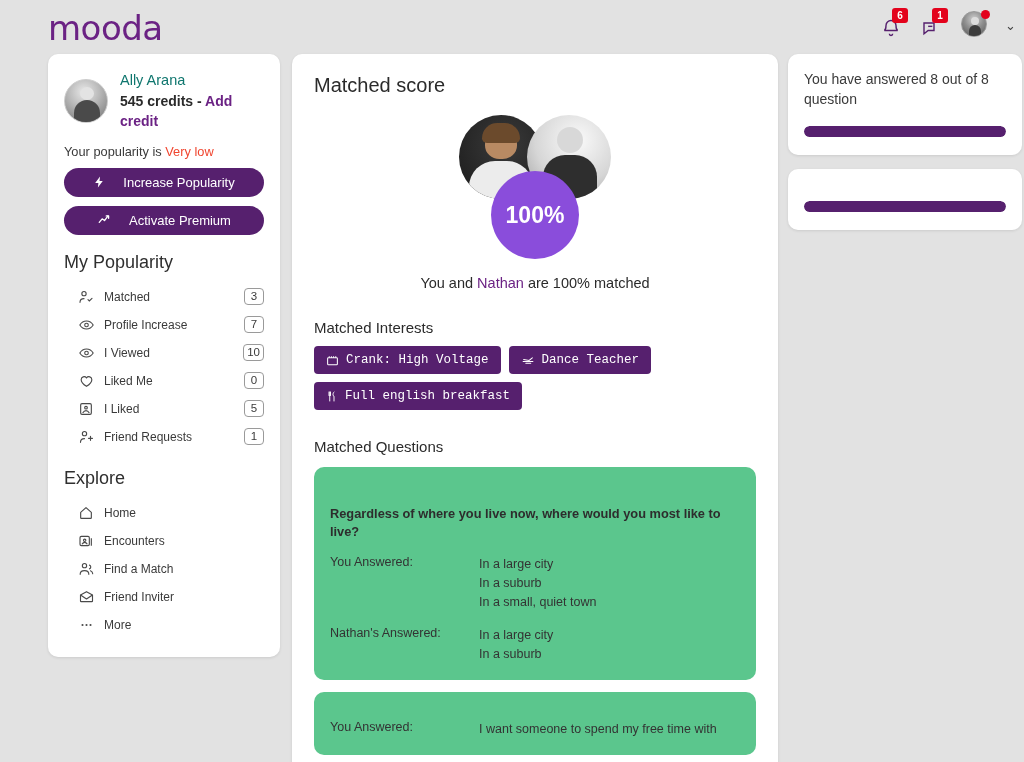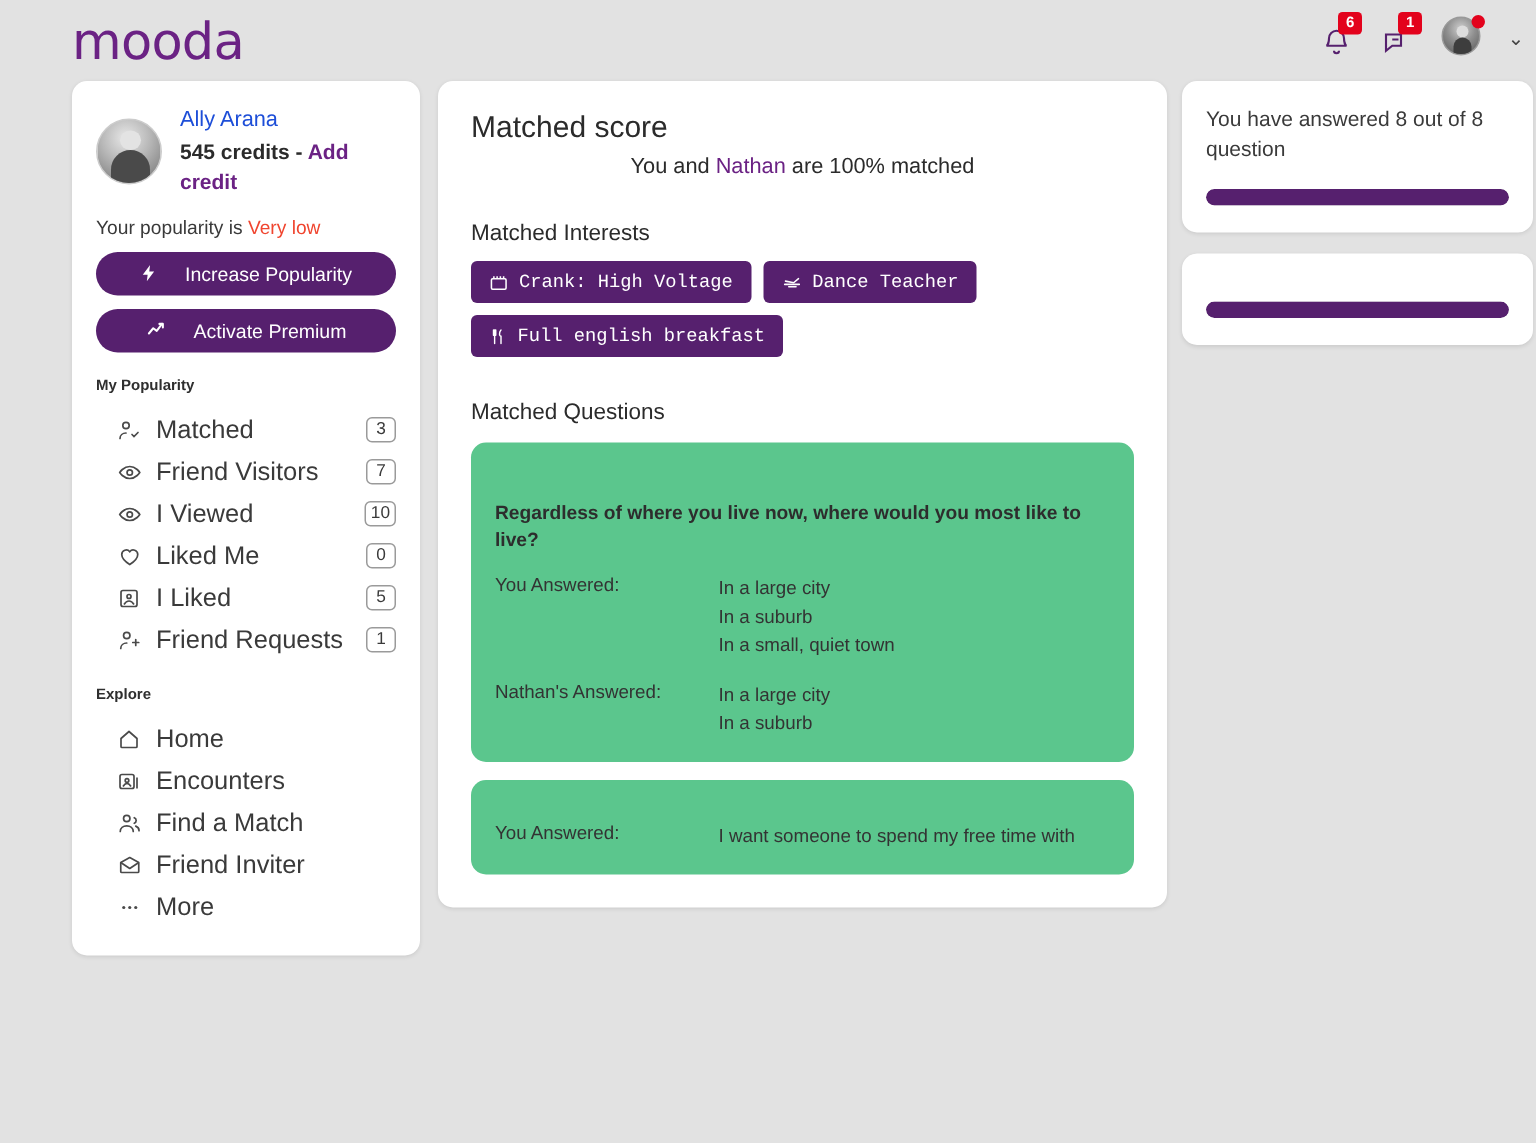--- a/index.html
+++ b/index.html
@@ -72,44 +72,44 @@
     border: 1px solid #ccc; position: relative; overflow: hidden;
   }
   .pavatar::before {
     content: ""; position: absolute; left: 15px; top: 7px;
     width: 14px; height: 13px; border-radius: 50%; background: #e3e3e3;
   }
   .pavatar::after {
     content: ""; position: absolute; left: 9px; top: 20px;
     width: 26px; height: 26px; border-radius: 13px 13px 0 0; background: #4a4a4a;
   }
-  .pname { font-size: 14.5px; color: #1d4ed8; font-weight: 400; line-height: 1.45; }
+  .pname { font-size: 14.5px; color: #0f766e; font-weight: 400; line-height: 1.45; }
   .pcredits { font-size: 14px; color: #2b2b2b; font-weight: 700; line-height: 1.45; }
   .addcredit { color: #6b2284; font-weight: 700; cursor: pointer; }
   .poptext { font-size: 12.8px; color: #3a3a3a; margin-top: 12px; }
   .poplevel { color: #f0452f; }
   .pbtn {
     display: flex; align-items: center; justify-content: center; gap: 17px;
     width: 100%; height: 29px; margin-top: 9px; border: none; cursor: pointer;
     border-radius: 15px; background: #56206e; color: #fff;
     font-size: 13px; font-family: "Liberation Sans", sans-serif;
   }
   .pbtn svg { flex: none; }
 
   
   .nav-title {
-    font-size: 10px; color: #2f2f2f; margin: 17px 0 10px 0; font-weight: 700;
+    font-size: 18px; color: #2f2f2f; margin: 17px 0 10px 0; font-weight: 400;
   }
   .nav-list { list-style: none; }
   .nav-item {
     display: flex; align-items: center; height: 28px;
     padding-left: 14px; cursor: pointer; position: relative;
   }
   .nav-ico { width: 26px; flex: none; color: #4a4a4a; display: flex; align-items: center; }
-  .nav-label { font-size: 17px; color: #3a3a3a; flex: 1; }
+  .nav-label { font-size: 12px; color: #3a3a3a; flex: 1; }
   .nav-count {
     font-size: 11.5px; color: #3a3a3a; border: 1px solid #9a9a9a;
     border-radius: 4px; min-width: 20px; height: 17px; line-height: 15px;
     text-align: center; padding: 0 3px; background: #fff;
   }
 
   
   .score-card { padding: 20px 22px 22px 22px; }
   .score-title { font-size: 20px; color: #2b2b2b; font-weight: 400; }
   .score-vis {
@@ -265,21 +265,21 @@
         <span class="nav-count">3</span>
       </li>
 
       <li class="nav-item">
         <span class="nav-ico">
           <svg width="17" height="16" viewBox="0 0 24 24" fill="none" stroke="#4a4a4a" stroke-width="1.7">
             <path d="M2 12s3.6-6 10-6 10 6 10 6-3.6 6-10 6-10-6-10-6z"></path>
               <circle cx="12" cy="12" r="2.7"></circle>
           </svg>
         </span>
-        <span class="nav-label">Friend Visitors</span>
+        <span class="nav-label">Profile Increase</span>
         <span class="nav-count">7</span>
       </li>
 
       <li class="nav-item">
         <span class="nav-ico">
           <svg width="17" height="16" viewBox="0 0 24 24" fill="none" stroke="#4a4a4a" stroke-width="1.7">
             <path d="M2 12s3.6-6 10-6 10 6 10 6-3.6 6-10 6-10-6-10-6z"></path>
               <circle cx="12" cy="12" r="2.7"></circle>
           </svg>
         </span>
@@ -380,20 +380,27 @@
       </li>
     </ul>
   </div>
 </div>
 
 <div class="mid-col">
   <div class="card score-card">
 
     <div class="score-title">Matched score</div>
 
+    <div class="score-vis">
+      <div class="av-big av-him">
+          <i></i>
+        </div>
+      <div class="av-big av-her"></div>
+      <div class="pct-circle">100%</div>
+    </div>
 
     <div class="match-line">
       <span>You and </span><span class="accent-name">Nathan</span><span> are 100% matched</span>
     </div>
 
     <div class="sec-title">Matched Interests</div>
     <div class="tags">
 
       <span class="tag">
         <svg width="13" height="13" viewBox="0 0 24 24" fill="none" stroke="#fff" stroke-width="1.9">

